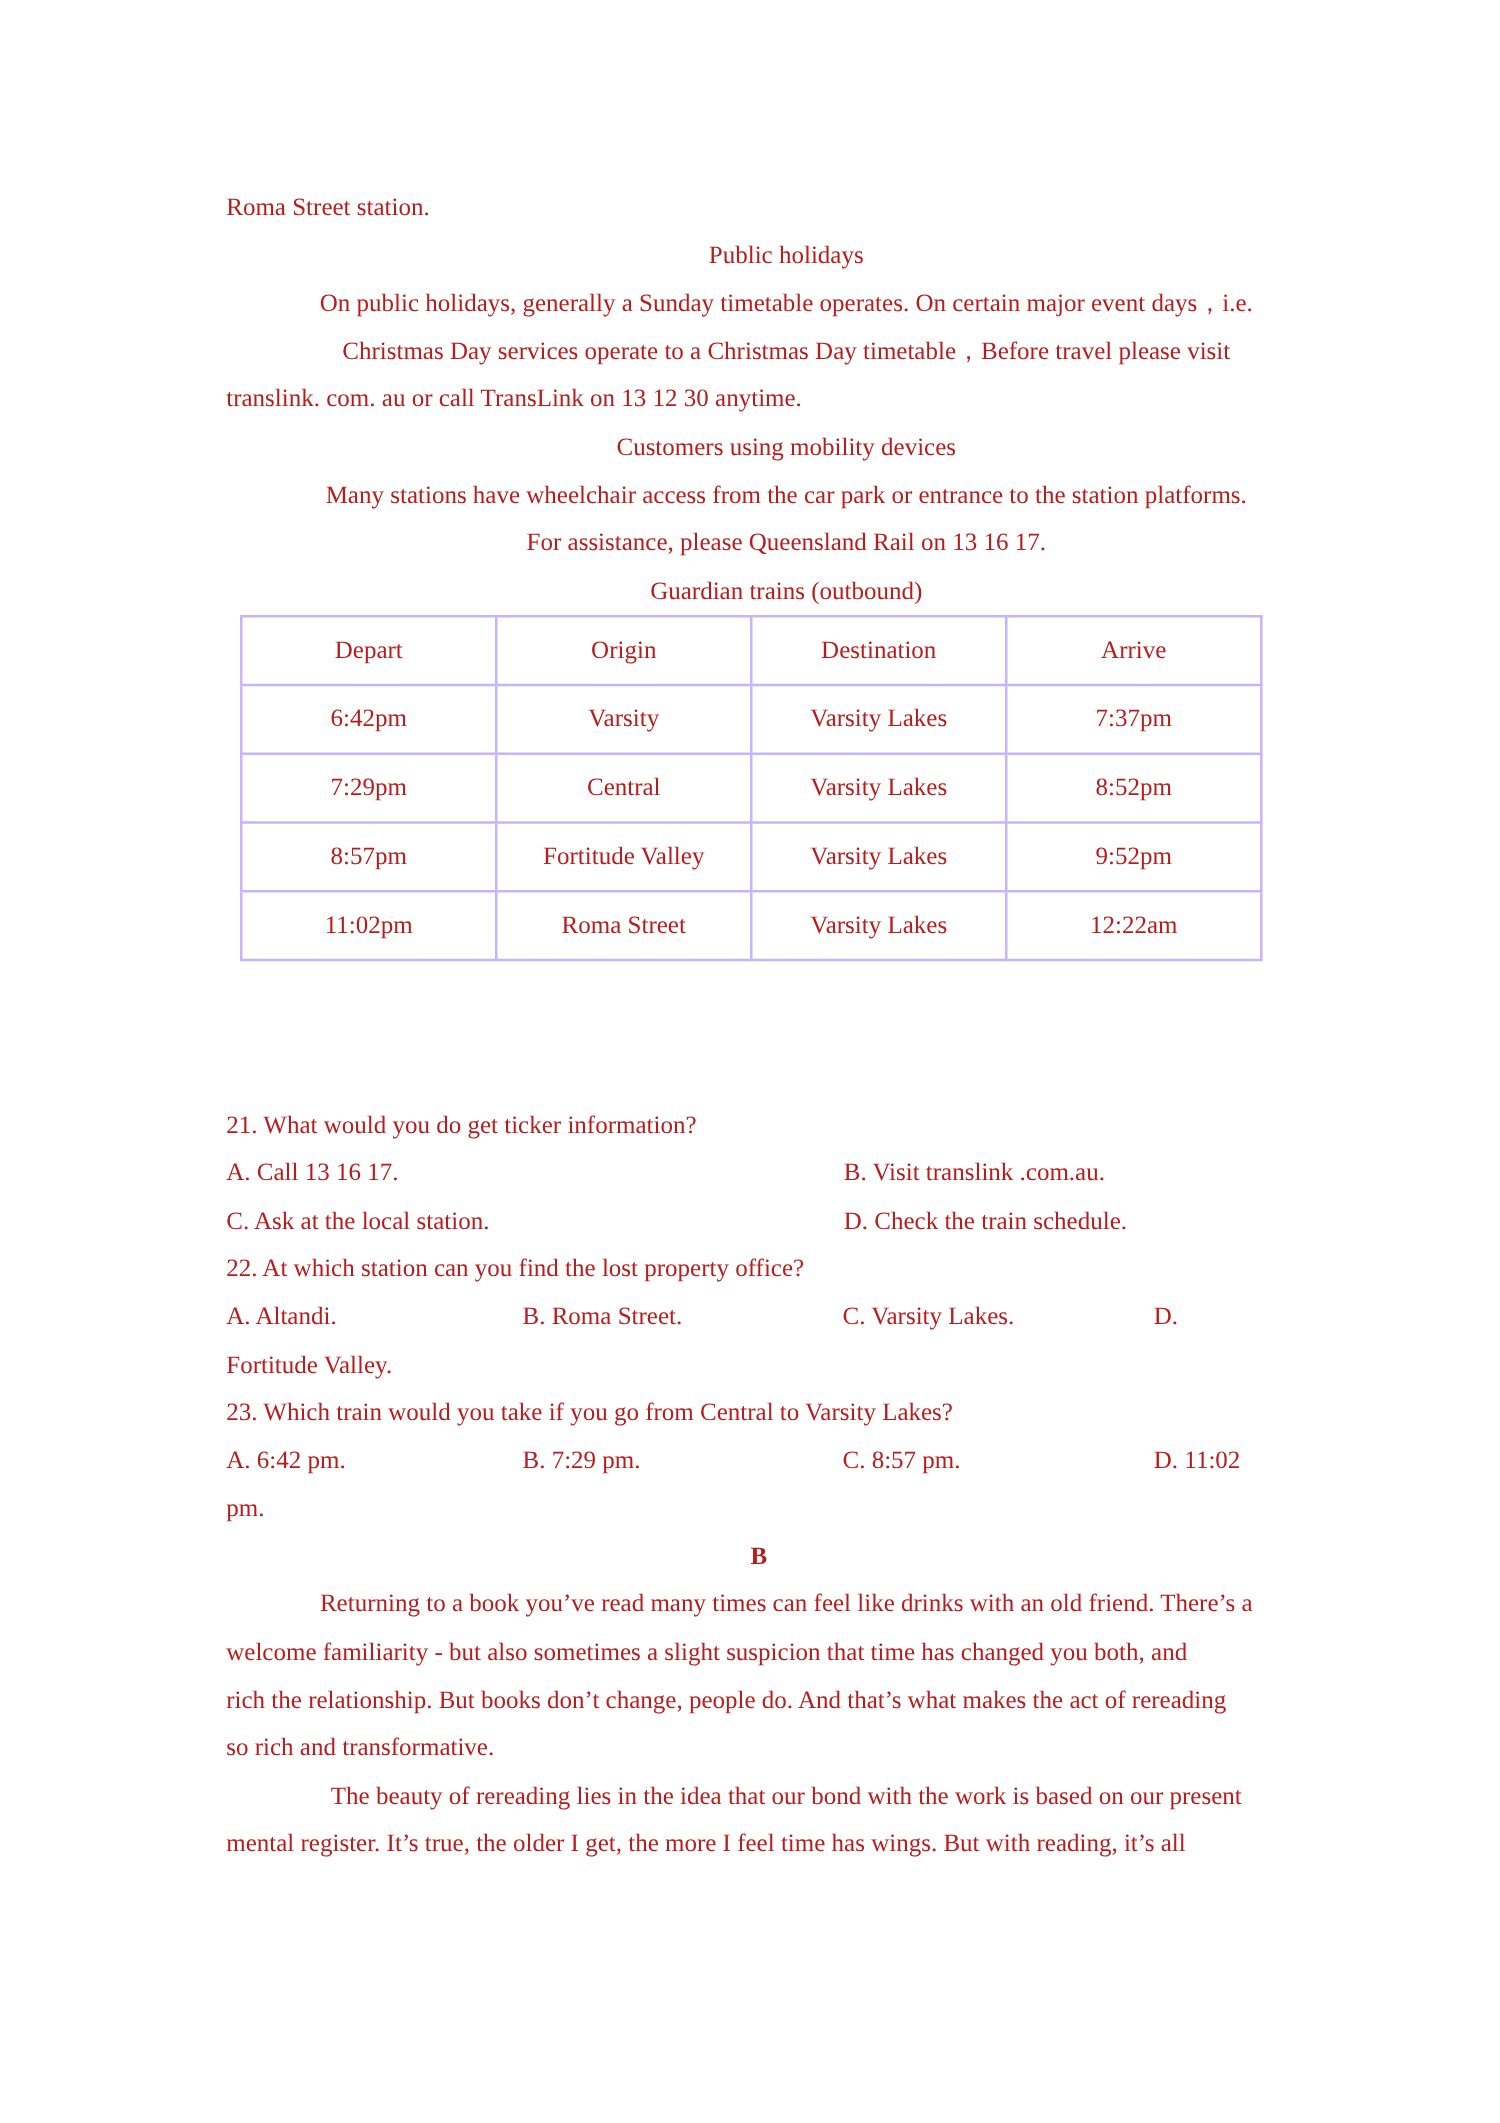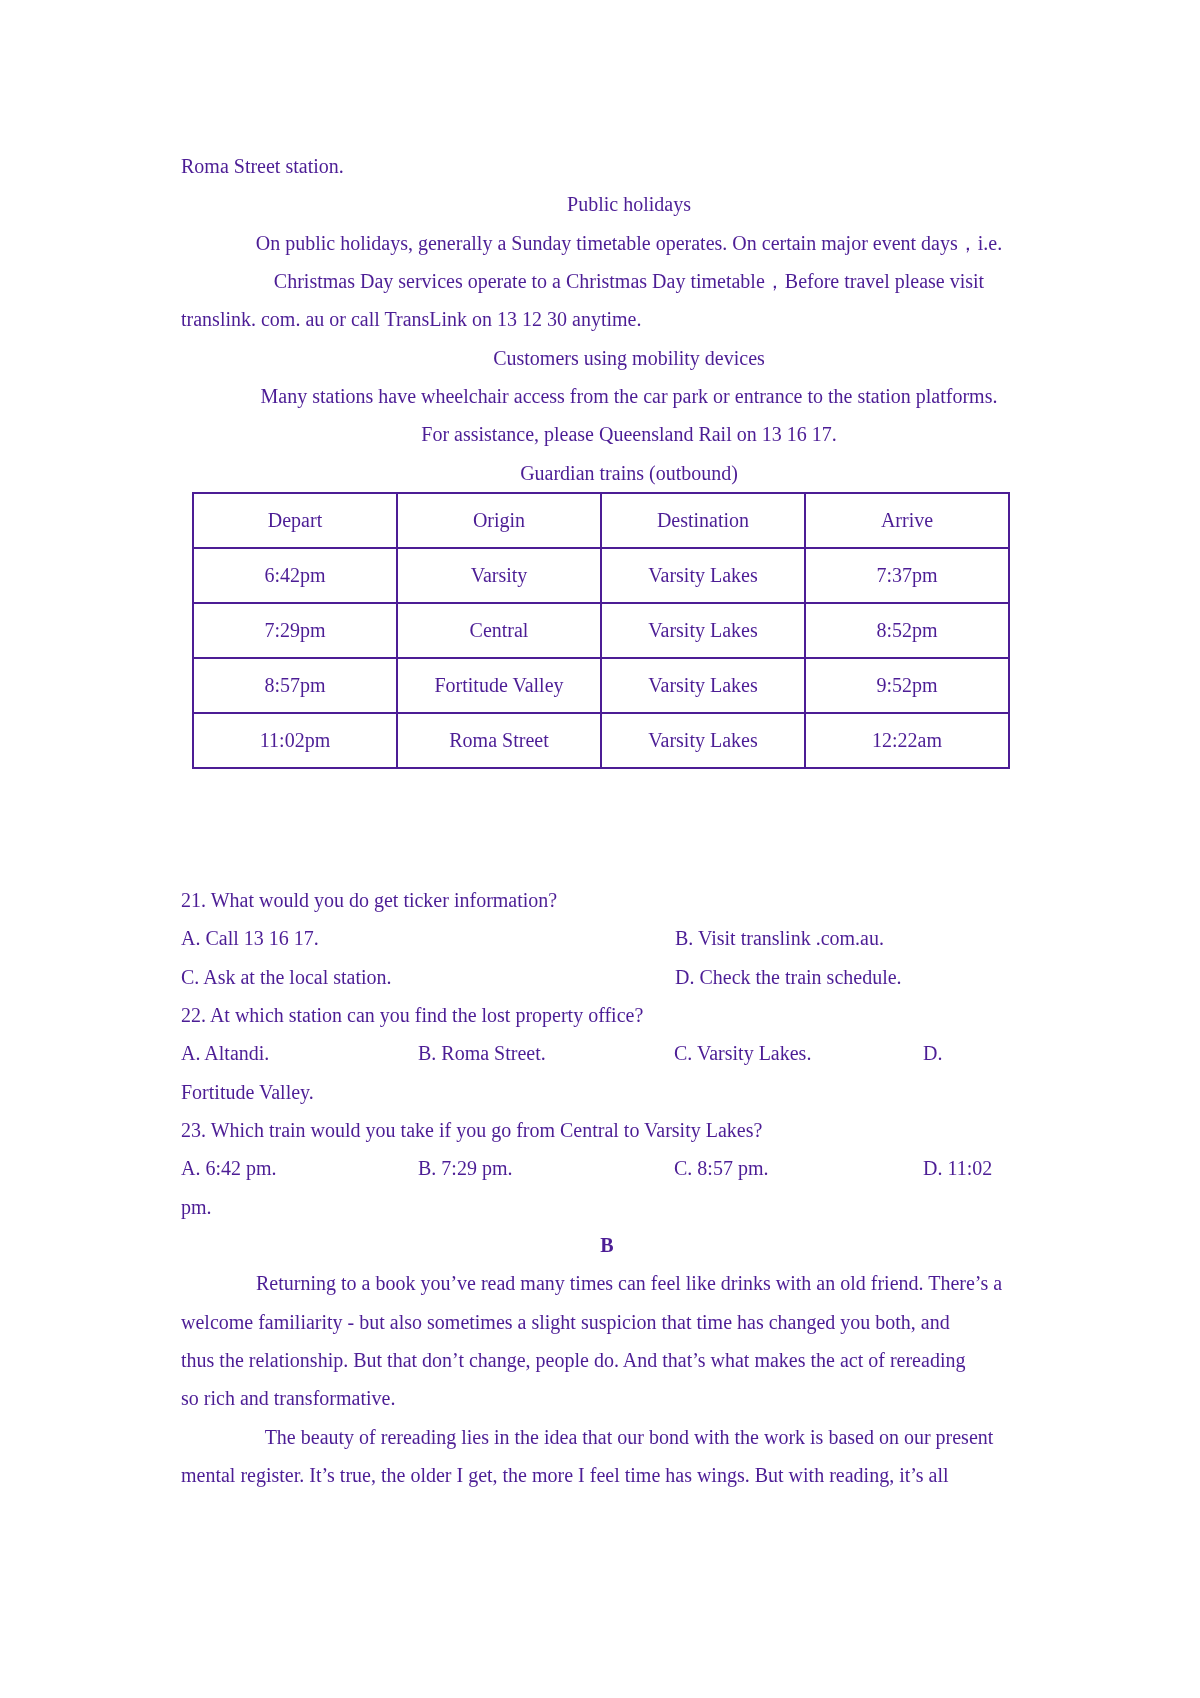--- a/index.html
+++ b/index.html
@@ -2,21 +2,21 @@
 <html><head>
 <meta charset="utf-8">
 <style>
   * { margin: 0; padding: 0; box-sizing: border-box; }
   html, body { background: #ffffff; }
   .page {
     position: relative;
     width: 1200px;
     height: 1698px;
     background: #ffffff;
-    color: #4c1d95;
+    color: #b91c1c;
     font-family: "Liberation Serif", "DejaVu Serif", serif;
     font-size: 20px;
     overflow: hidden;
   }
   .doc {
     position: absolute;
     left: 181px;
     top: 147px;
     width: 852px;
   }
@@ -37,21 +37,21 @@
     text-align: center;
     font-weight: bold;
   }
   table.tt {
     border-collapse: collapse;
     table-layout: fixed;
     width: 818px;
     margin-left: 11px;
   }
   table.tt th, table.tt td {
-    border: 2px solid #4c1d95;
+    border: 2px solid #c4b5fd;
     height: 55px;
     text-align: center;
     vertical-align: middle;
     font-weight: normal;
     font-size: 20px;
     padding: 0;
   }
   .spacer-after-table { height: 112px; }
 </style>
 </head>
@@ -131,19 +131,19 @@
       <span class="opt c0">A. 6:42 pm.</span>
       <span class="opt c1">B. 7:29 pm.</span>
       <span class="opt c2">C. 8:57 pm.</span>
       <span class="opt c3">D. 11:02</span>
     </div>
     <div class="line">pm.</div>
 
     <div class="line heading-b">B</div>
     <div class="line indent">Returning to a book you’ve read many times can feel like drinks with an old friend. There’s a</div>
     <div class="line">welcome familiarity - but also sometimes a slight suspicion that time has changed you both, and</div>
-    <div class="line">thus the relationship. But that don’t change, people do. And that’s what makes the act of rereading</div>
+    <div class="line">rich the relationship. But books don’t change, people do. And that’s what makes the act of rereading</div>
     <div class="line">so rich and transformative.</div>
     <div class="line indent">The beauty of rereading lies in the idea that our bond with the work is based on our present</div>
     <div class="line">mental register. It’s true, the older I get, the more I feel time has wings. But with reading, it’s all</div>
 
   </div>
 </div>
 
 </body></html>

